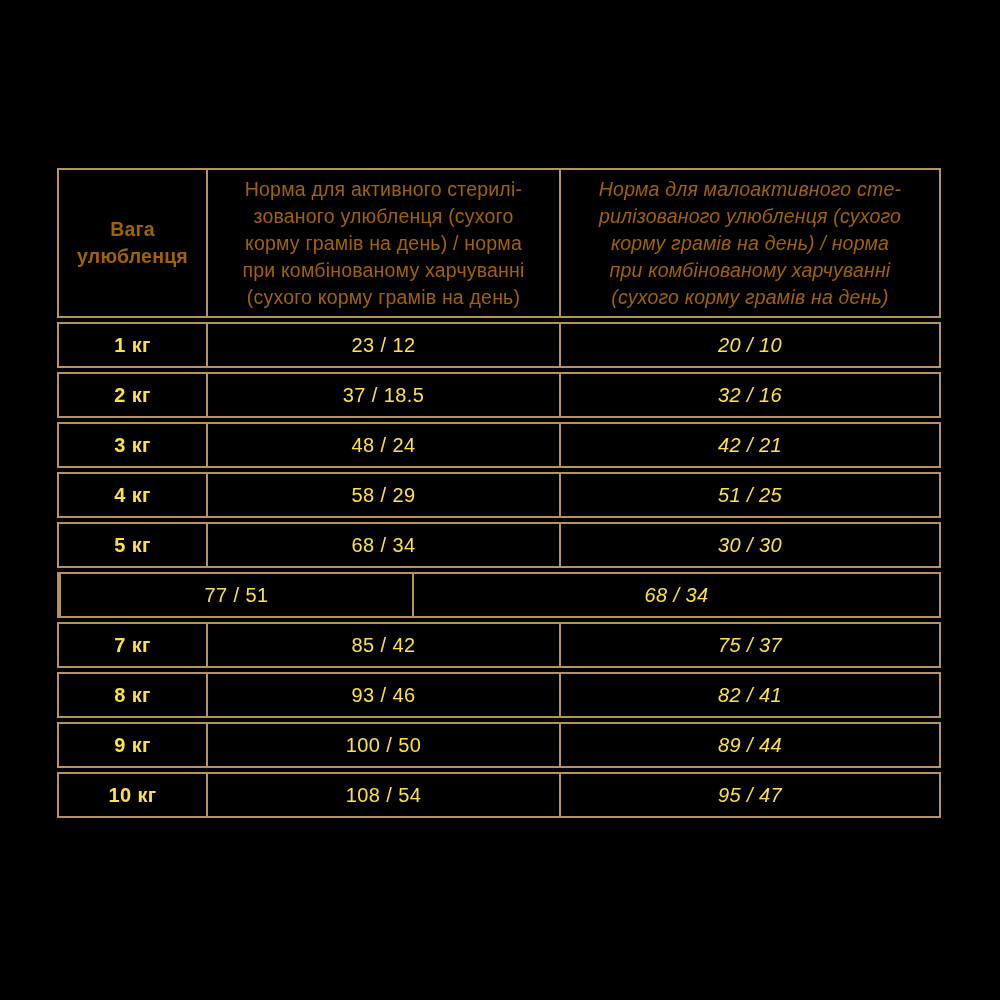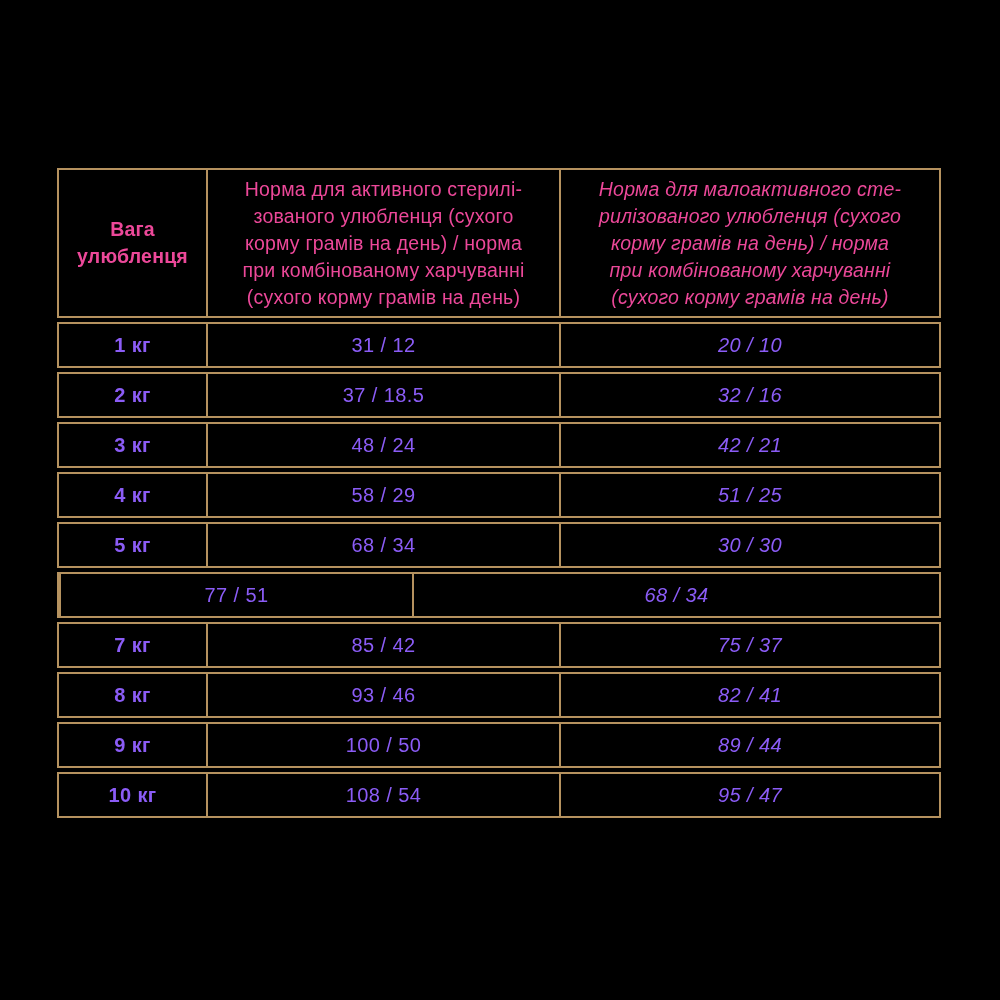--- a/index.html
+++ b/index.html
@@ -38,28 +38,28 @@
     box-sizing: border-box;
     display: flex;
     align-items: center;
     justify-content: center;
     text-align: center;
   }
   .c1 { width: 147px; font-weight: bold; }
   .c2 { width: 353px; border-left: 2px solid #b5925f; }
   .c3 { flex: 1;      border-left: 2px solid #b5925f; font-style: italic; }
   .header .cell {
-    color: #ec4899;
+    color: #a16207;
     font-size: 19.5px;
     line-height: 27px;
     white-space: pre-line;
     letter-spacing: 0.2px;
   }
   .data .cell {
-    color: #8b5cf6;
+    color: #fde047;
     font-size: 20px;
     letter-spacing: 0.4px;
   }
 </style>
 </head>
 <body>
 
 <div class="feeding-table">
 
   <div class="t-row header">
@@ -72,21 +72,21 @@
 (сухого корму грамів на день)</div>
     <div class="cell c3">Норма для малоактивного сте-
 рилізованого улюбленця (сухого
 корму грамів на день) / норма
 при комбінованому харчуванні
 (сухого корму грамів на день)</div>
   </div>
 
   <div class="t-row data">
     <div class="cell c1">1 кг</div>
-    <div class="cell c2">31 / 12</div>
+    <div class="cell c2">23 / 12</div>
     <div class="cell c3">20 / 10</div>
   </div>
 
   <div class="t-row data">
     <div class="cell c1">2 кг</div>
     <div class="cell c2">37 / 18.5</div>
     <div class="cell c3">32 / 16</div>
   </div>
 
   <div class="t-row data">

